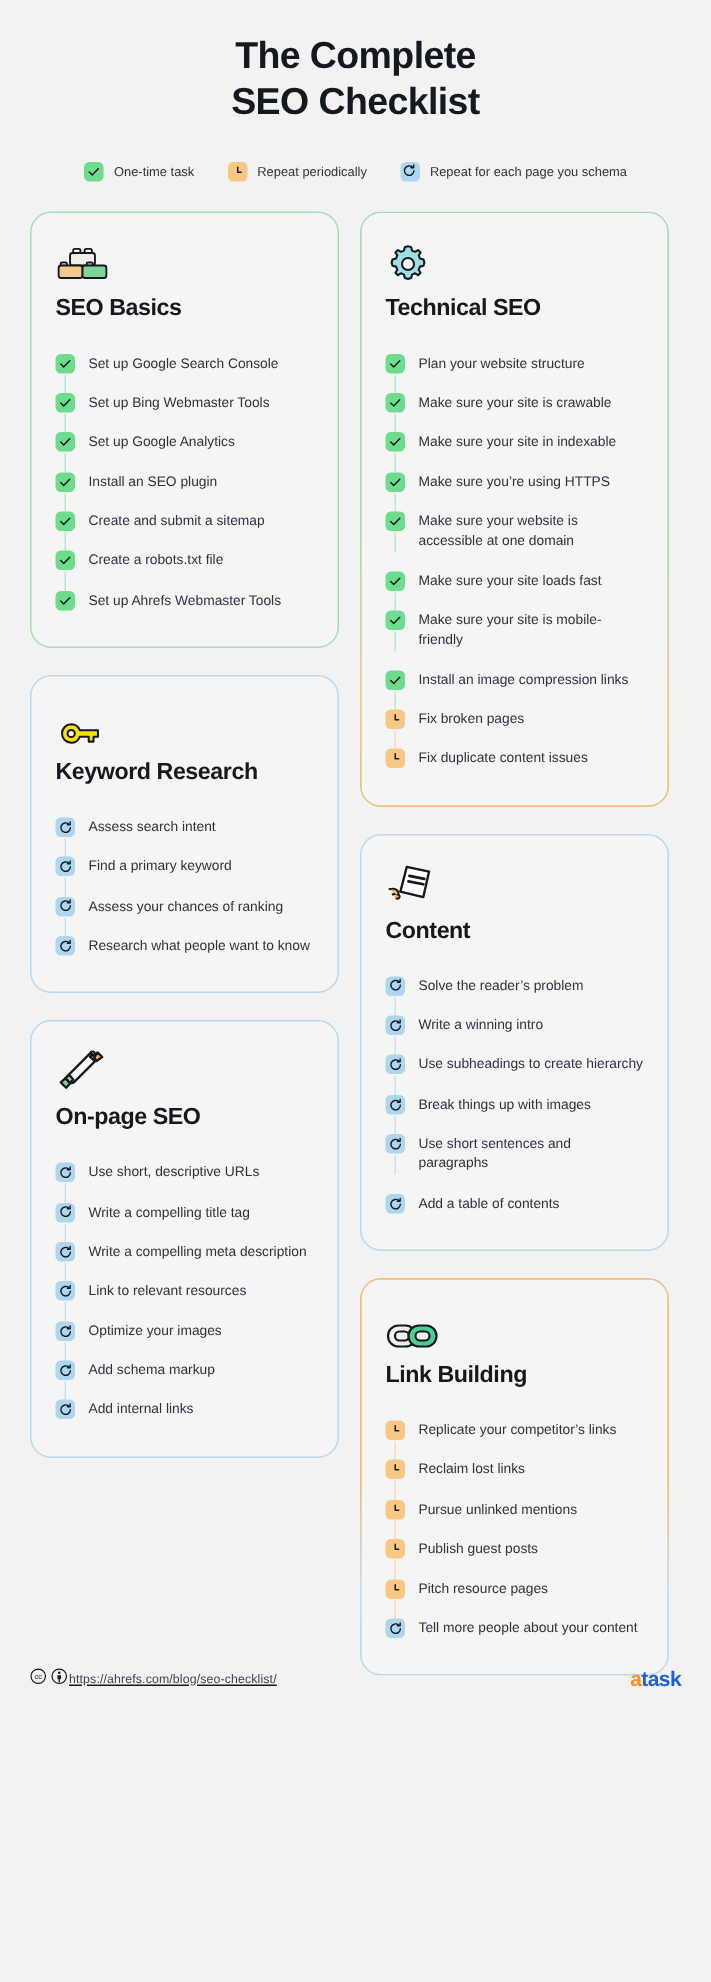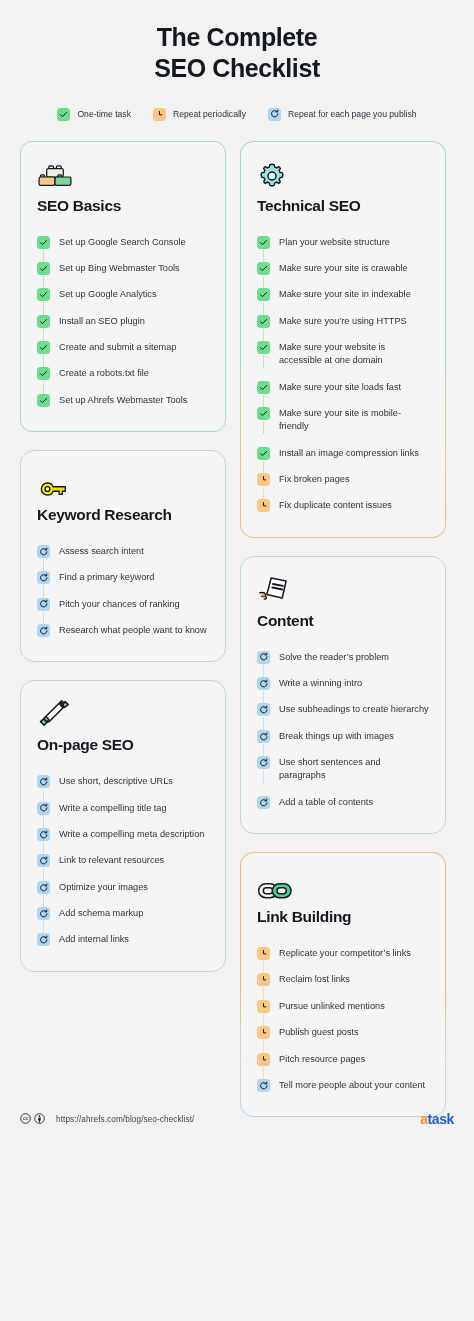--- a/index.html
+++ b/index.html
@@ -33,21 +33,21 @@
   .col { width: 206px; display: flex; flex-direction: column; gap: 18px; }
 
   
   .card {
     background: #f5f5f5;
     border-radius: 14px;
     padding: 17px 16px 18px 16px;
     border: 1px solid transparent;
     position: relative;
   }
-  .card-b-green { border-color: #a9dcb6; border-radius: 12px; }
+  .card-b-green { border-color: #a9dcb6; }
   .card-b-blue  { border-color: #bcd7ea; }
   .card-gr-green-orange {
     border: none;
     background:
       linear-gradient(#f5f5f5, #f5f5f5) padding-box,
       linear-gradient(180deg, #a9dcb6 0%, #a9dcb6 55%, #f3c68f 82%, #f0bd7d 100%) border-box;
     border: 1px solid transparent;
   }
   .card-gr-orange-blue {
     border: none;
@@ -72,21 +72,21 @@
   .item.t-check:not(:last-child)   .item-badge-wrap::after { background: #bfe6c9; }
   .item.t-repeat:not(:last-child)  .item-badge-wrap::after { background: #f6dcb9; }
   .item.t-refresh:not(:last-child) .item-badge-wrap::after { background: #ccdfec; }
   .item-label { font-size: 9.2px; line-height: 1.45; color: #2c3340; padding-top: 1px; }
 
   
   .footer {
     position: absolute; left: 20px; right: 20px; bottom: 26px;
     display: flex; align-items: center; justify-content: space-between;
   }
-  .footer-left { display: flex; align-items: center; gap: 11px; }
+  .footer-left { display: flex; align-items: center; gap: 1px; text-decoration: underline; }
   .cc-icons { display: flex; gap: 3px; }
   .footer-url { font-size: 8.2px; color: #3a4150; letter-spacing: 0.1px; }
   .brand { font-size: 14px; font-weight: 700; letter-spacing: -0.4px; }
   .brand .a { color: #ff8c2b; }
   .brand .rest { color: #1f5fd0; }
 </style>
 </head>
 <body>
 
 <div class="page">
@@ -113,21 +113,21 @@
           </span>
           <span class="legend-label">Repeat periodically</span>
         </div>
         <div class="legend-item">
           <span class="badge refresh">
             <svg width="9.5" height="9.5" viewBox="0 0 24 24">
               <path d="M20 12a8 8 0 1 1-2.6-5.9" fill="none" stroke="#14181f" stroke-width="2.4" stroke-linecap="round"></path>
               <path d="M19.6 2.6v4.6h-4.6" fill="none" stroke="#14181f" stroke-width="2.4" stroke-linecap="round" stroke-linejoin="round"></path>
             </svg>
           </span>
-          <span class="legend-label">Repeat for each page you publish</span>
+          <span class="legend-label">Repeat for each page you schema</span>
         </div>
       </div>
   </div>
 
   <div class="columns">
     <div class="col" id="left-col">
         <div class="card card-b-green">
           <div class="card-icon">
             <svg width="36" height="28" viewBox="0 0 52 40">
               <rect x="17" y="4" width="7" height="4" rx="1.6" fill="#fff" stroke="#14181f" stroke-width="1.8"></rect>
@@ -246,21 +246,21 @@
             </div>
             <div class="item t-refresh">
               <span class="item-badge-wrap">
                 <span class="badge refresh">
                   <svg width="9.5" height="9.5" viewBox="0 0 24 24">
                     <path d="M20 12a8 8 0 1 1-2.6-5.9" fill="none" stroke="#14181f" stroke-width="2.4" stroke-linecap="round"></path>
                     <path d="M19.6 2.6v4.6h-4.6" fill="none" stroke="#14181f" stroke-width="2.4" stroke-linecap="round" stroke-linejoin="round"></path>
                   </svg>
                 </span>
               </span>
-              <span class="item-label">Pitch your chances of ranking</span>
+              <span class="item-label">Assess your chances of ranking</span>
             </div>
             <div class="item t-refresh">
               <span class="item-badge-wrap">
                 <span class="badge refresh">
                   <svg width="9.5" height="9.5" viewBox="0 0 24 24">
                     <path d="M20 12a8 8 0 1 1-2.6-5.9" fill="none" stroke="#14181f" stroke-width="2.4" stroke-linecap="round"></path>
                     <path d="M19.6 2.6v4.6h-4.6" fill="none" stroke="#14181f" stroke-width="2.4" stroke-linecap="round" stroke-linejoin="round"></path>
                   </svg>
                 </span>
               </span>

